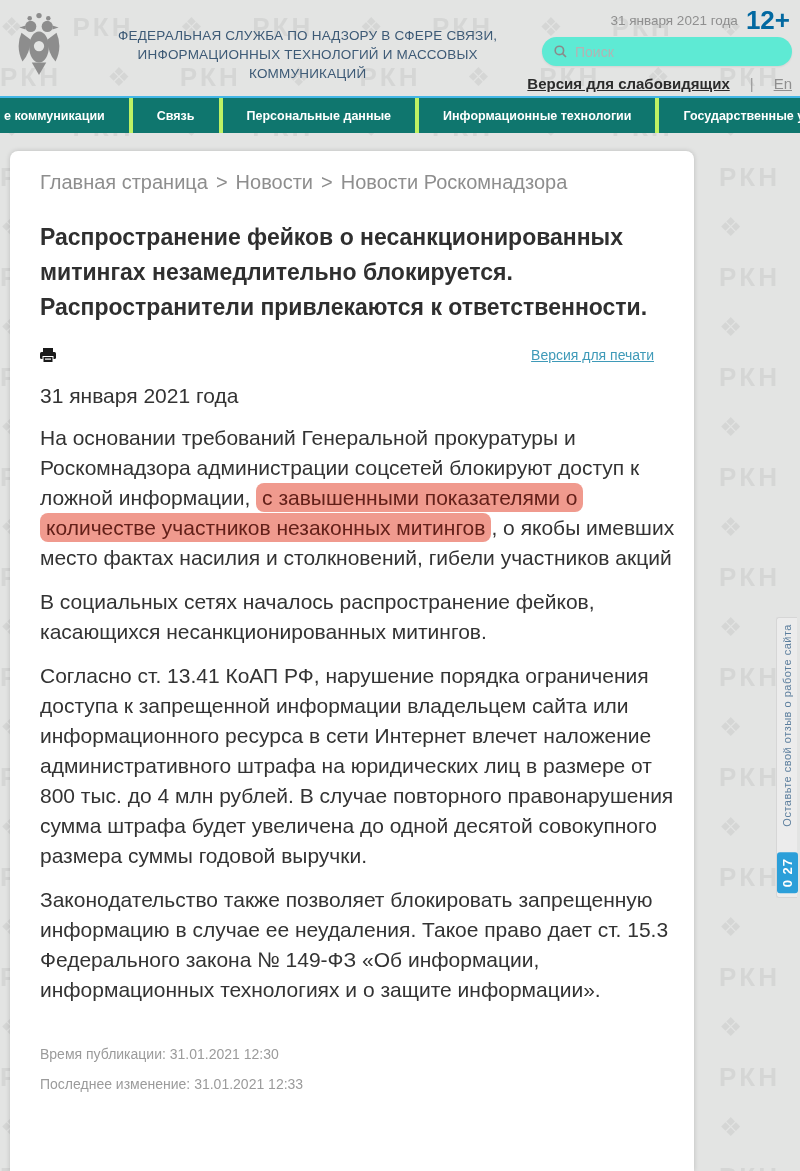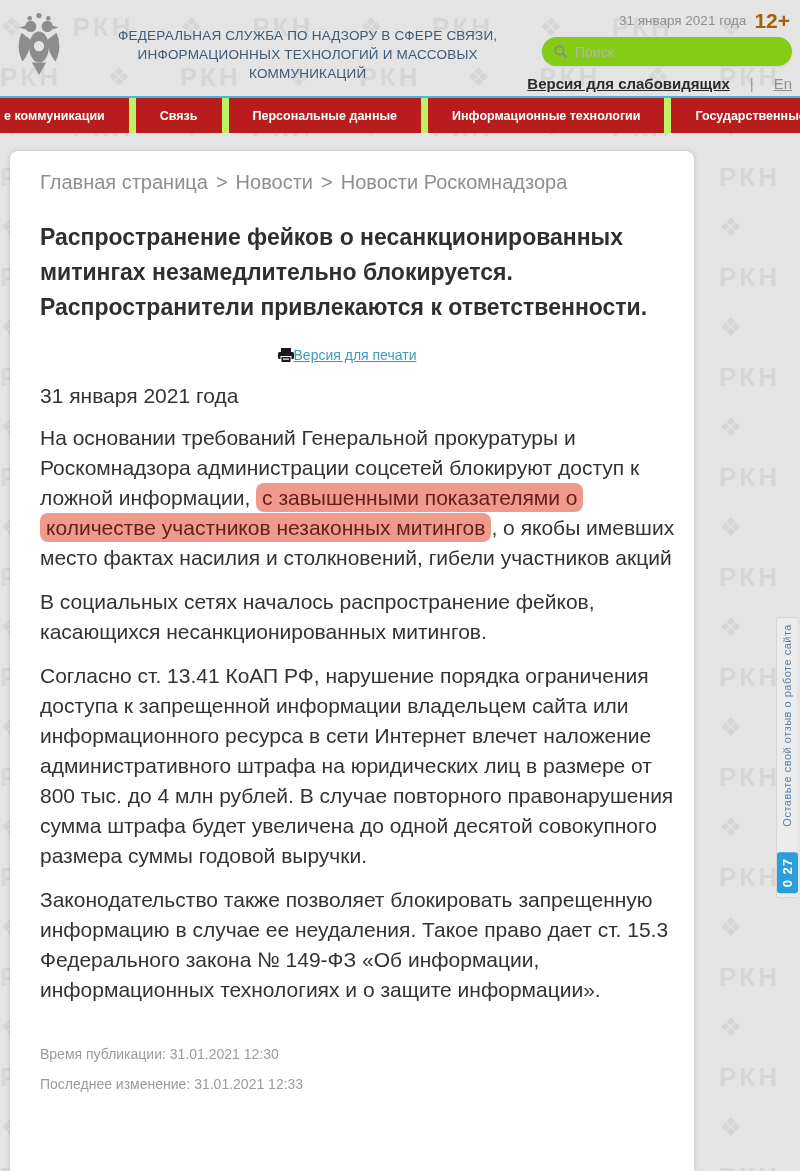--- a/index.html
+++ b/index.html
@@ -12,50 +12,50 @@
     color:rgba(95,95,95,0.10); user-select:none; white-space:normal; padding-top:2px; }
 
   
   header { position:relative; z-index:2; height:96px; display:flex; align-items:flex-start; padding:8px 8px 0 16px; }
   .eagle { width:46px; height:66px; margin-top:4px; flex:0 0 auto; }
   .agency { flex:1 1 auto; margin-top:18px; padding:0 14px 0 40px; text-align:center;
     color:#3d5a76; font-weight:normal; font-size:13.5px; line-height:19px; letter-spacing:.2px; }
   .header-right { flex:0 0 258px; display:flex; flex-direction:column; align-items:flex-end; }
   .date-row { display:flex; align-items:center; gap:8px; margin:2px 2px 6px 0; }
   .header-date { color:#8f8f8f; font-size:13.5px; }
-  .age { color:#a16207; font-weight:bold; font-size:21px; line-height:21px; }
-  .search { display:flex; align-items:center; width:250px; height:29px; background:#84cc16;
+  .age { color:#0369a1; font-weight:bold; font-size:26px; line-height:21px; }
+  .search { display:flex; align-items:center; width:250px; height:29px; background:#5eead4;
     border-radius:15px; padding:0 12px; box-shadow:0 1px 2px rgba(0,0,0,0.08); }
   .search svg { flex:0 0 auto; margin-right:8px; }
   .search input { border:none; outline:none; flex:1; font-size:14px; color:#444; background:transparent;
     font-family:"Liberation Sans",sans-serif; }
   .search input::placeholder { color:#b3b3b3; }
   .links-row { margin-top:9px; font-size:15px; display:flex; align-items:center; gap:20px; }
   .links-row .acc { color:#2b2b2b; font-weight:bold; text-decoration:underline; cursor:pointer; white-space:nowrap; }
   .links-row .pipe { color:#9a9a9a; }
   .links-row .lang { color:#8f8f8f; text-decoration:underline; cursor:pointer; }
 
   
-  nav { position:relative; z-index:2; height:37px; background:#b91c1c; border-top:2px solid #43b6e6;
+  nav { position:relative; z-index:2; height:37px; background:#0f766e; border-top:2px solid #43b6e6;
     display:flex; align-items:stretch; overflow:hidden; }
   .nav-item { display:flex; align-items:center; padding:0 24px; color:#ffffff; font-weight:bold;
     font-size:12.5px; white-space:nowrap; cursor:pointer; }
-  .nav-item + .nav-item { border-left:7px solid #bef264; }
+  .nav-item + .nav-item { border-left:4px solid #bef264; }
   .nav-item:first-child { padding-left:4px; }
 
   
   .card { position:relative; z-index:1; width:684px; margin-left:10px; margin-top:18px;
     background:#ffffff; border-radius:8px 8px 0 0; min-height:1020px;
     box-shadow:0 0 5px rgba(0,0,0,0.18); padding:20px 10px 30px 30px; }
   .breadcrumb { color:#8e8e8e; font-size:20px; margin-bottom:26px; }
   .breadcrumb .crumb { cursor:pointer; }
   .breadcrumb .bsep { margin:0 8px; }
   h1.title { color:#2f2f2f; font-size:23px; font-weight:bold; line-height:35px; margin:0 0 22px;
     padding-right:30px; }
-  .print-row { display:flex; justify-content:center; align-items:center; gap:0; margin:0 30px 18px 0; }
+  .print-row { display:flex; justify-content:space-between; align-items:center; gap:0; margin:0 30px 18px 0; }
   .print-link { color:#3f9ab8; font-size:14px; text-decoration:underline; cursor:pointer; }
   .body-text, .date-line { color:#333333; font-size:21px; line-height:30px; }
   .date-line { margin-bottom:12px; }
   .body-text { margin-bottom:14px; padding-right:4px; }
   mark.hl { background:#f09a8e; color:#632019; padding:3px 6px; border-radius:8px;
     box-decoration-break:clone; -webkit-box-decoration-break:clone; }
 
   .share-row { display:flex; align-items:center; gap:7px; margin:34px 0 0; }
   .share-label { color:#4a4a4a; font-size:18px; margin-right:6px; }
   .share-btn { width:22px; height:22px; border-radius:3px; display:flex; align-items:center;

